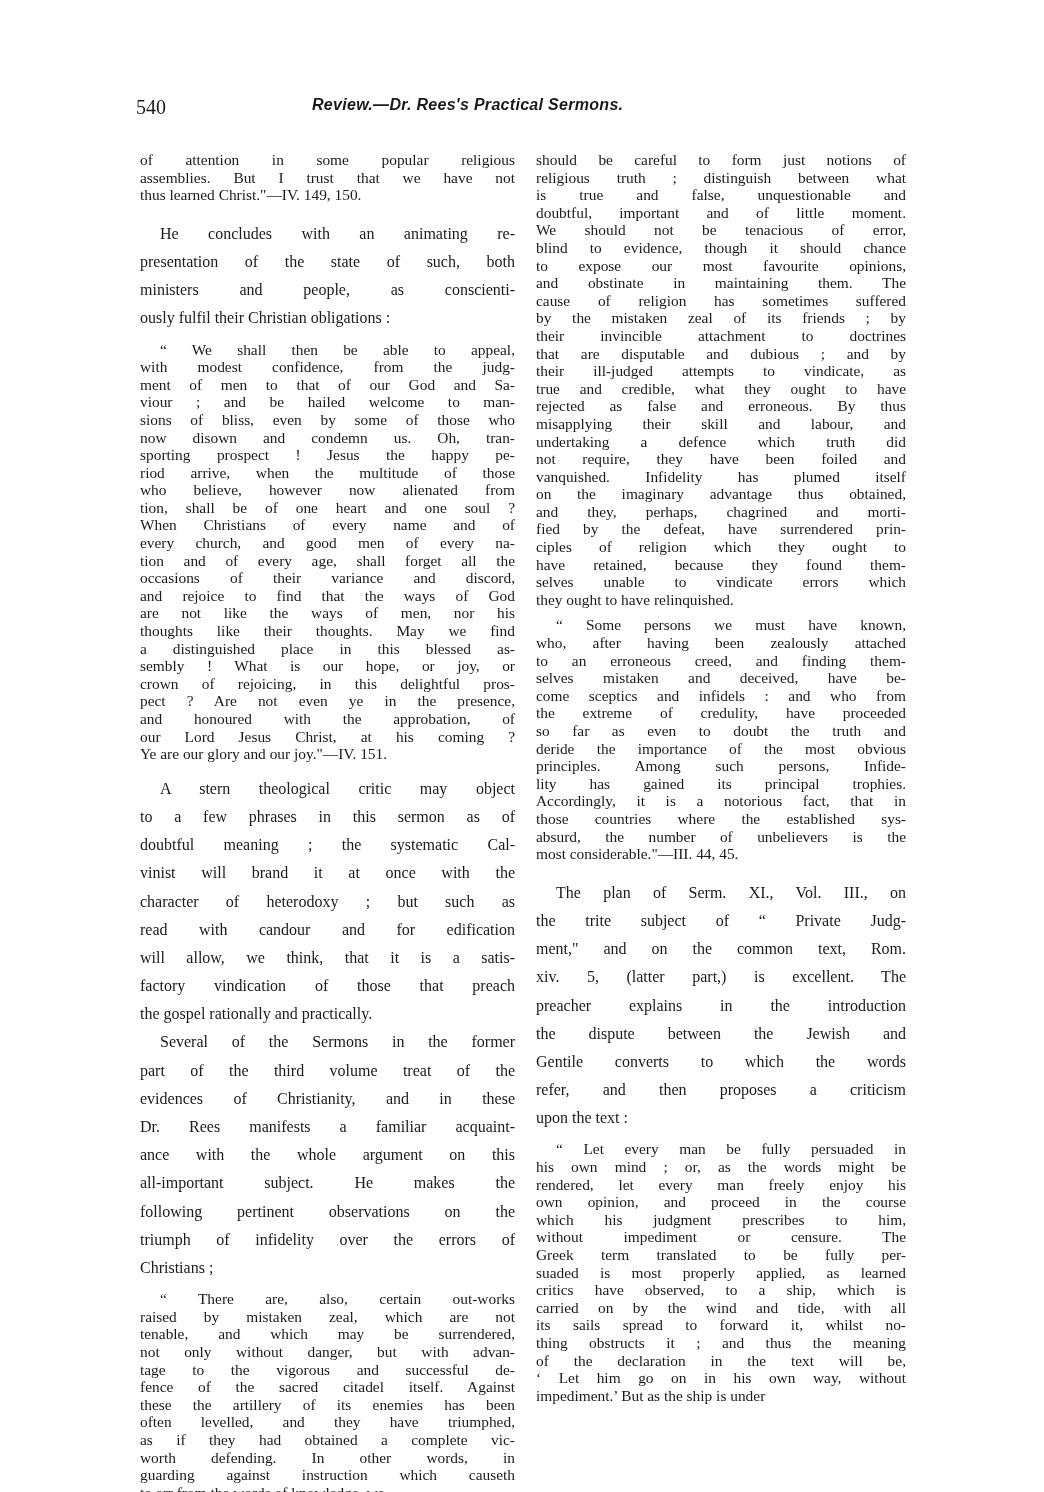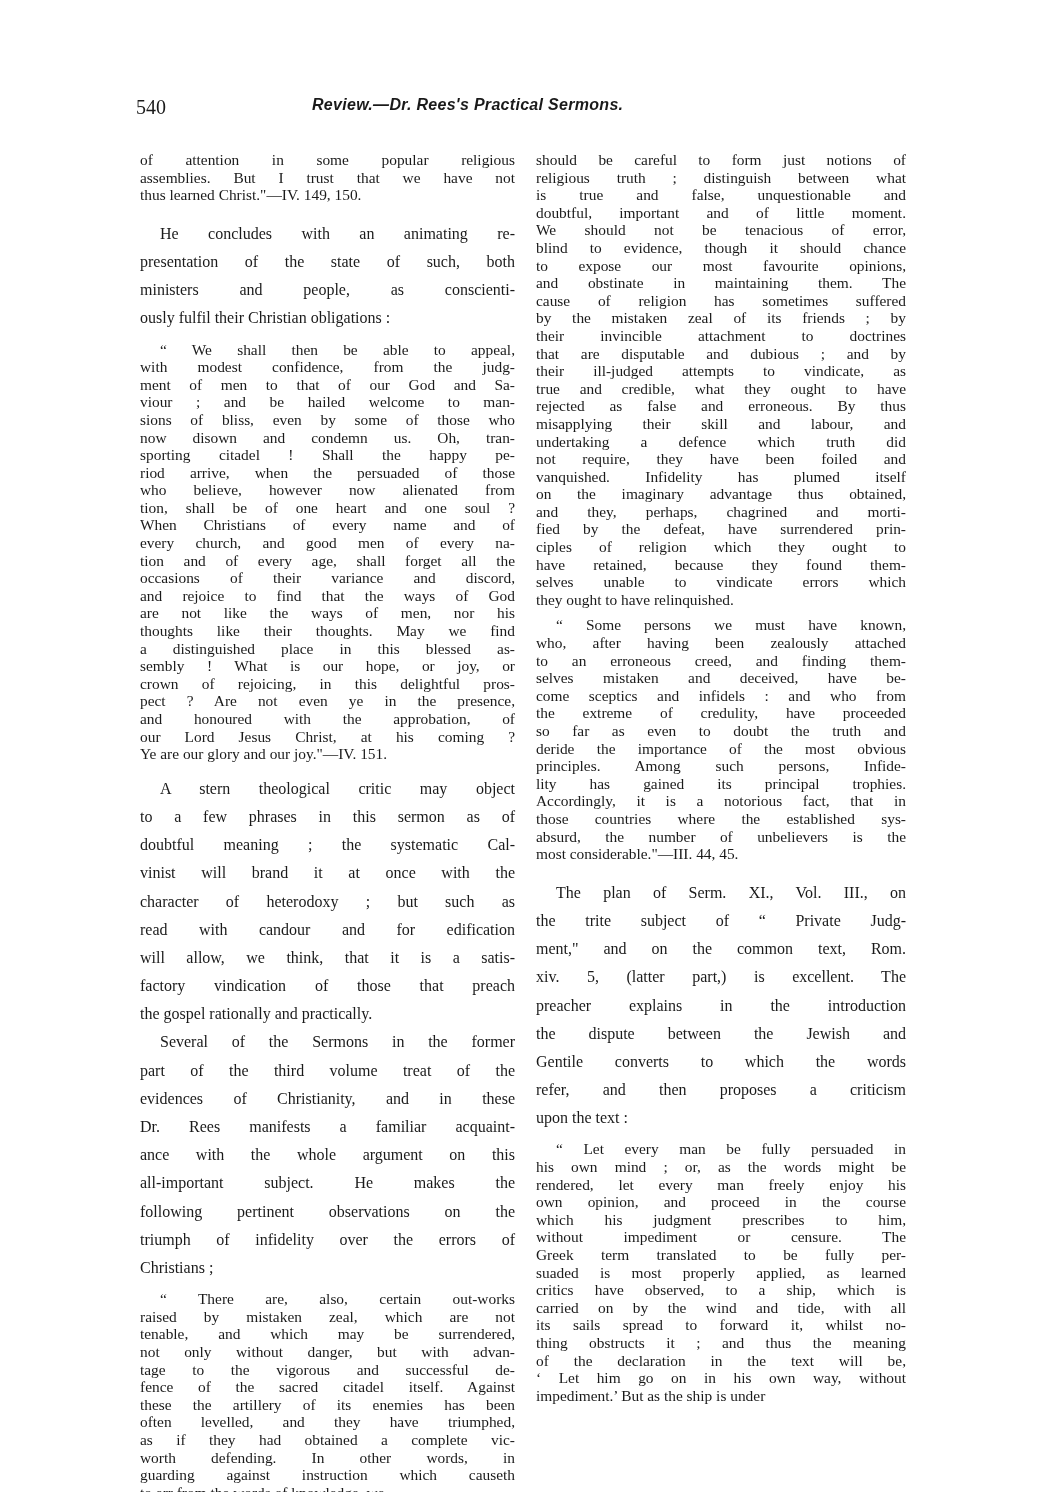--- a/index.html
+++ b/index.html
@@ -43,22 +43,22 @@
       <span class="line last">ously fulfil their Christian obligations :</span>
     </div>
   <div class="gap-m"></div>
   <div class="block indent-first">
       <span class="line indent">“ We shall then be able to appeal,</span>
       <span class="line">with modest confidence, from the judg-</span>
       <span class="line">ment of men to that of our God and Sa-</span>
       <span class="line">viour ; and be hailed welcome to man-</span>
       <span class="line">sions of bliss, even by some of those who</span>
       <span class="line">now disown and condemn us. Oh, tran-</span>
-      <span class="line">sporting citadel ! Shall the happy pe-</span>
-      <span class="line">riod arrive, when the persuaded of those</span>
+      <span class="line">sporting prospect ! Jesus the happy pe-</span>
+      <span class="line">riod arrive, when the multitude of those</span>
       <span class="line">who believe, however now alienated from</span>
       <span class="line">tion, shall be of one heart and one soul ?</span>
       <span class="line">When Christians of every name and of</span>
       <span class="line">every church, and good men of every na-</span>
       <span class="line">tion and of every age, shall forget all the</span>
       <span class="line">occasions of their variance and discord,</span>
       <span class="line">and rejoice to find that the ways of God</span>
       <span class="line">are not like the ways of men, nor his</span>
       <span class="line">thoughts like their thoughts. May we find</span>
       <span class="line">a distinguished place in this blessed as-</span>

